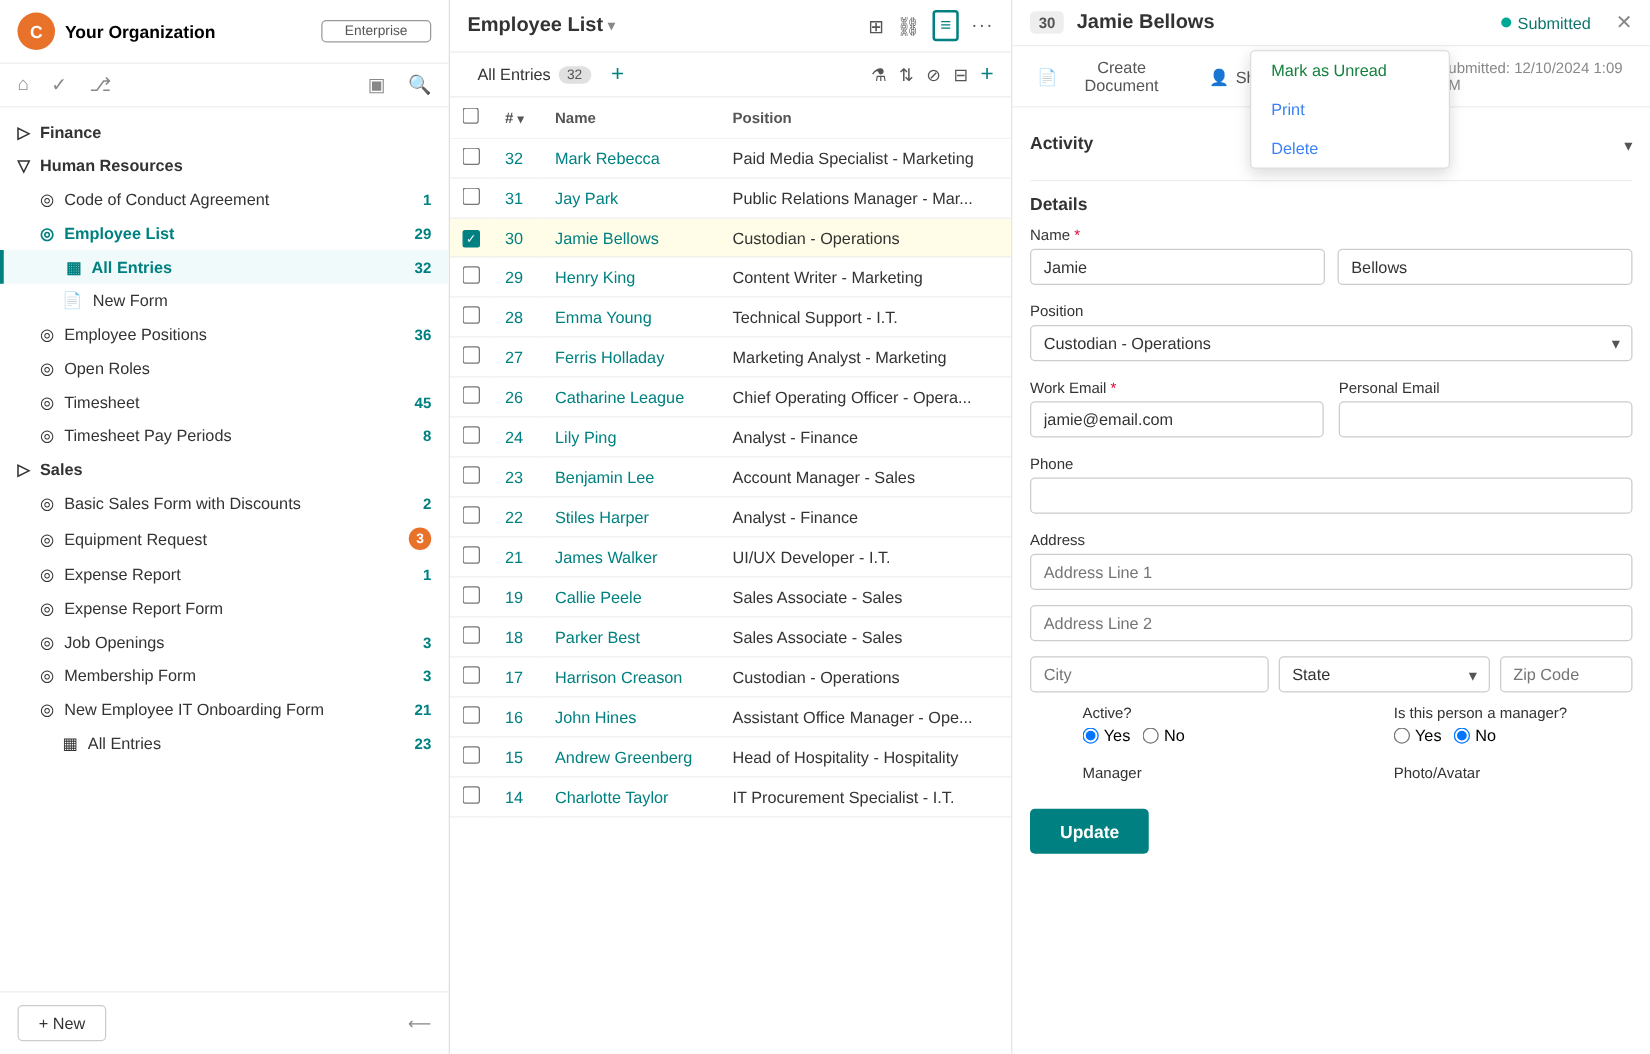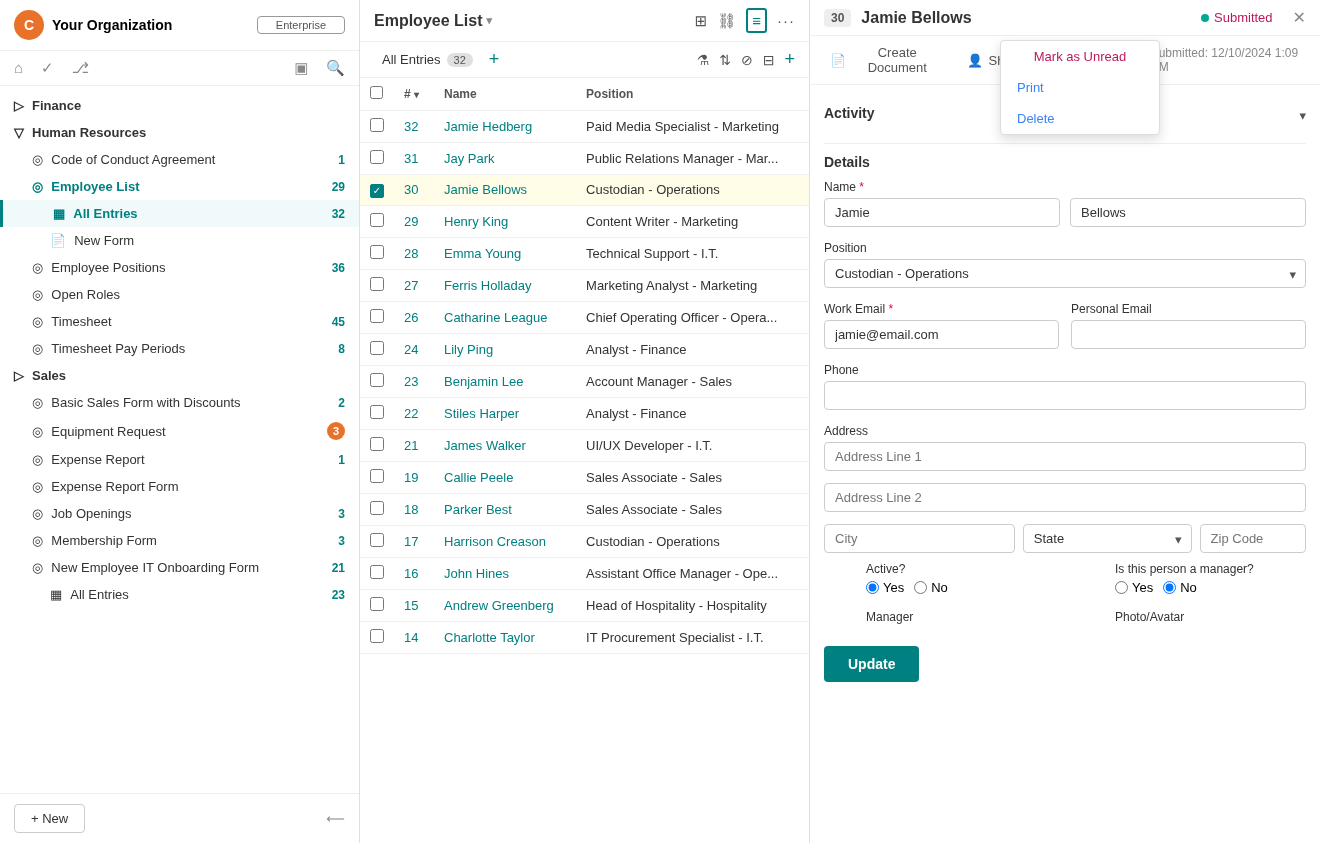--- a/index.html
+++ b/index.html
@@ -211,21 +211,21 @@
     .detail-title {
       font-size: 16px;
       font-weight: 600;
       color: #333;
     }
     .submitted-badge {
       margin-left: auto;
       display: flex;
       align-items: center;
       gap: 5px;
-      color: #be185d;
+      color: #0f766e;
       font-size: 13px;
     }
     .submitted-dot {
       width: 8px; height: 8px;
       background: #00a896;
       border-radius: 50%;
       display: inline-block;
     }
     .close-btn { color: #888; cursor: pointer; font-size: 16px; margin-left: 10px; }
     .detail-toolbar {
@@ -264,21 +264,21 @@
       box-shadow: 0 4px 12px rgba(0,0,0,0.15);
       z-index: 100;
       min-width: 160px;
     }
     .context-menu-item {
       padding: 8px 16px;
       cursor: pointer;
       font-size: 13px;
       color: #3b82f6;
     }
-    .context-menu-item.active-item { color: #be185d; text-align: center; }
+    .context-menu-item.active-item { color: #15803d; }
 
     
     .section-title {
       font-size: 14px;
       font-weight: 600;
       color: #333;
       margin-bottom: 10px;
       margin-top: 6px;
     }
     .form-row {
@@ -585,21 +585,21 @@
             # <span style="font-size:10px;">▾</span>
           </th>
           <th>Name</th>
           <th>Position</th>
         </tr>
       </thead>
       <tbody id="list-tbody">
       <tr>
             <td><input type="checkbox" class="row-checkbox" style=""></td>
             <td class="num">32</td>
-            <td class="name">Jamie Hedberg</td>
+            <td class="name">Mark Rebecca</td>
             <td>Paid Media Specialist - Marketing</td>
           </tr>
           <tr>
             <td><input type="checkbox" class="row-checkbox" style=""></td>
             <td class="num">31</td>
             <td class="name">Jay Park</td>
             <td>Public Relations Manager - Mar...</td>
           </tr>
           <tr class="selected">
             <td><span class="checkbox-checked">✓</span></td>

